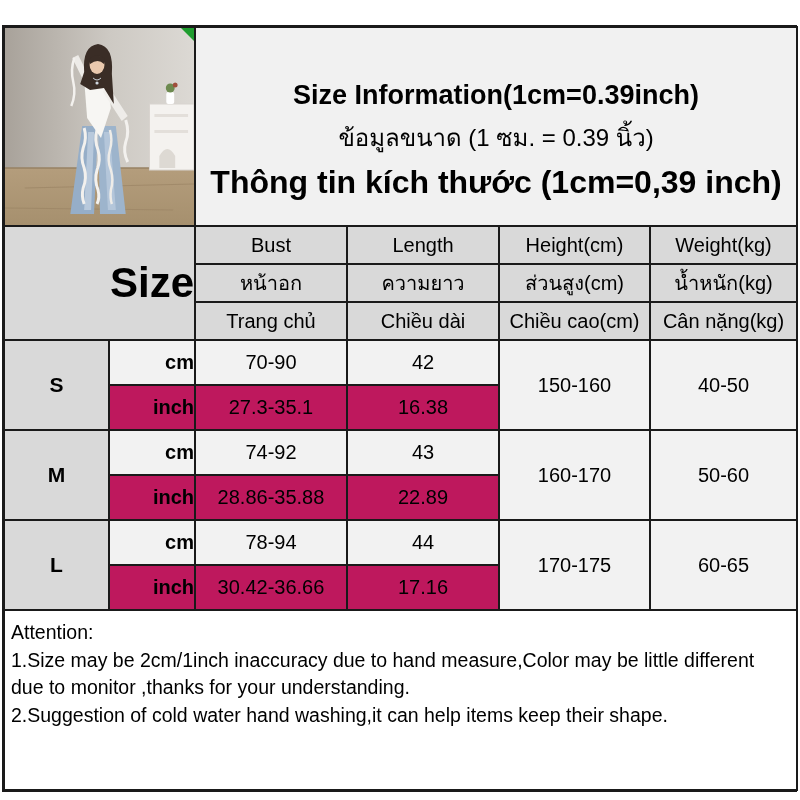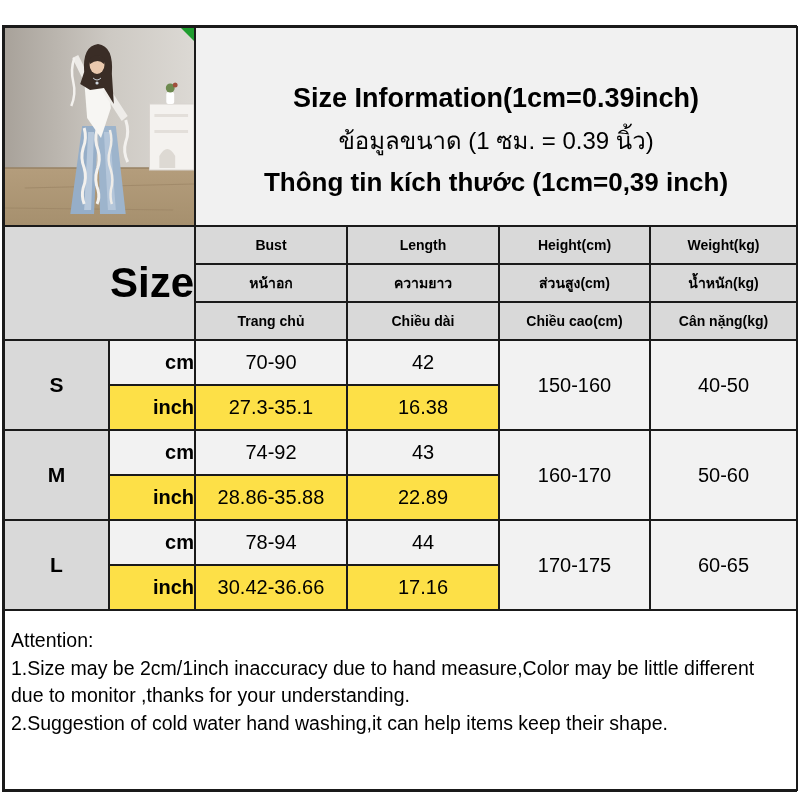--- a/index.html
+++ b/index.html
@@ -8,43 +8,43 @@
   table{border-collapse:collapse;table-layout:fixed;width:793px;}
   td{border:2px solid #1a1a1a;text-align:center;vertical-align:middle;overflow:hidden;padding:0;}
   
   tr.r-photo td{height:197px;}
   tr.r-head td{height:36px;}
   tr.r-data td{height:43px;}
   tr.r-att td{height:178px;}
   
   .bg-head{background:#d9d9d9;}
   .bg-lite{background:#f2f2f2;}
-  .bg-white{background:#fde047;}
+  .bg-white{background:#be185d;}
   
   .photo-cell{position:relative;background:#c9c4bd;}
   .photo-cell svg{display:block;width:100%;height:100%;}
   .corner-marker{position:absolute;top:0;right:0;width:0;height:0;
     border-left:13px solid transparent;border-top:13px solid #1f9d2f;}
   
   .title-cell{background:#f1f1f1;}
   .title-wrap{display:flex;flex-direction:column;align-items:center;justify-content:center;
     padding-top:28px;gap:7px;}
   .title-en{font-size:27px;font-weight:bold;}
   .title-th{font-size:24px;font-weight:normal;}
-  .title-vi{font-size:26px;font-weight:bold;}
+  .title-vi{font-size:32px;font-weight:bold;}
   
   .size-big{font-size:42px;font-weight:bold;text-align:right;}
-  .hdr{font-size:14px;font-weight:bold;}
+  .hdr{font-size:20px;font-weight:normal;}
   
   .size-letter{font-size:21px;font-weight:bold;}
   .unit{font-size:20px;font-weight:bold;text-align:right;}
   .val{font-size:20px;font-weight:normal;}
   
   .att-cell{vertical-align:top;text-align:left;background:#fff;}
-  .att-inner{padding:16px 8px 0 6px;font-size:19.5px;line-height:1.42;}
+  .att-inner{padding:8px 8px 0 6px;font-size:19.5px;line-height:1.42;}
   .att-inner div{margin:0;}
 </style>
 </head>
 <body>
 
 <div class="frame">
 <table>
   <colgroup>
     <col style="width:105px">
         <col style="width:86px">

